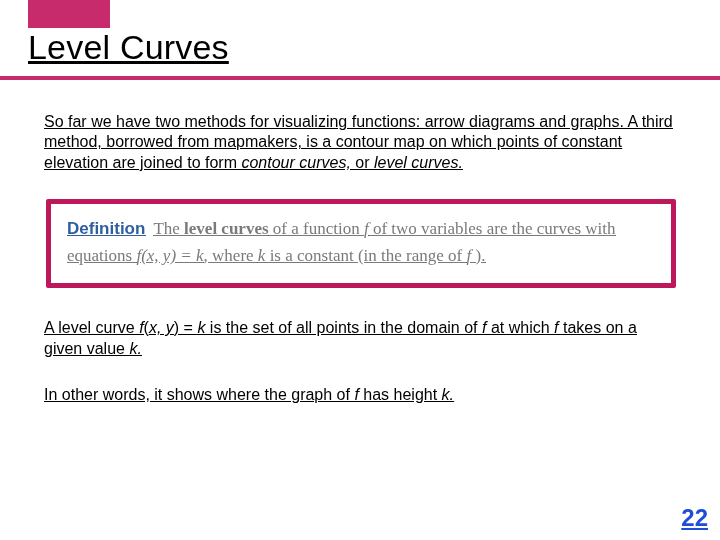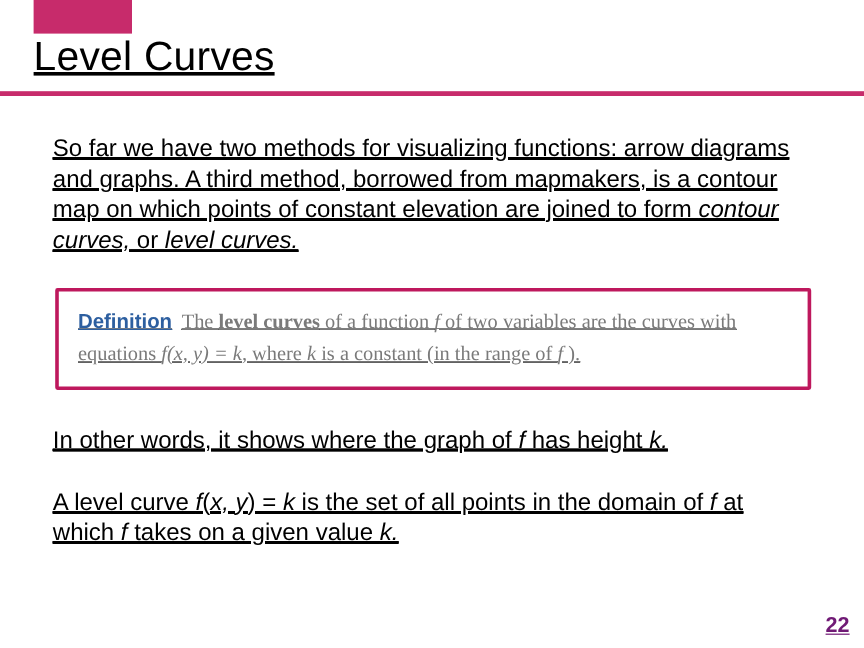--- a/index.html
+++ b/index.html
@@ -37,50 +37,50 @@
     left: 0;
     right: 0;
     top: 76px;
     height: 4px;
     background: #c72b6b;
   }
   .content {
     padding: 22px 44px 0 44px;
   }
   .para {
-    font-size: 20px;
+    font-size: 16px;
     line-height: 1.28;
     color: #000;
     margin-bottom: 26px;
   }
   .para .ital { font-style: italic; }
   .defbox {
-    border: 3px solid #be185d;
+    border: 5px solid #be185d;
     border-radius: 2px;
     padding: 12px 16px 14px 16px;
     margin: 8px 0 30px 2px;
     font-family: Georgia, 'Times New Roman', serif;
     font-size: 17px;
     line-height: 1.55;
     color: #7a7a7a;
   }
   .defbox .deflabel {
     color: #2d5fa0;
     font-weight: bold;
     font-family: Arial, Helvetica, sans-serif;
     margin-right: 8px;
   }
   .defbox .serif-ital { font-style: italic; }
   .page-num {
     position: absolute;
     right: 12px;
     bottom: 8px;
-    font-size: 18px;
+    font-size: 24px;
     font-weight: bold;
-    color: #701a75;
+    color: #1d4ed8;
   }
 </style>
 </head>
 <body>
 
 <div class="header-region">
   <div class="accent-block"></div>
   <h1 class="title">Level Curves</h1>
   <div class="title-underline"></div>
 </div>
@@ -89,22 +89,22 @@
 
   <p class="para">
     <span>So far we have two methods for visualizing functions: arrow diagrams and graphs. A third method, borrowed from mapmakers, is a contour map on which points of constant elevation are joined to form </span><span class="ital">contour curves,</span><span> or </span><span class="ital">level curves.</span><span></span>
   </p>
 
   <div class="defbox">
     <span class="deflabel">Definition</span><span>The </span><b>level curves</b><span> of a function </span><span class="serif-ital">f</span><span> of two variables are the curves with equations </span><span class="serif-ital">f(x, y) = k</span><span>, where </span><span class="serif-ital">k</span><span> is a constant (in the range of </span><span class="serif-ital">f</span><span> ).</span>
   </div>
 
   <p class="para">
-    <span>In other words, it shows where the graph of </span><span class="ital">f</span><span> has height </span><span class="ital">k.</span><span></span>
+    <span>A level curve </span><span class="ital">f</span><span>(</span><span class="ital">x, y</span><span>) = </span><span class="ital">k</span><span> is the set of all points in the domain of </span><span class="ital">f</span><span> at which </span><span class="ital">f</span><span> takes on a given value </span><span class="ital">k.</span><span></span>
   </p>
 
   <p class="para">
-    <span>A level curve </span><span class="ital">f</span><span>(</span><span class="ital">x, y</span><span>) = </span><span class="ital">k</span><span> is the set of all points in the domain of </span><span class="ital">f</span><span> at which </span><span class="ital">f</span><span> takes on a given value </span><span class="ital">k.</span><span></span>
+    <span>In other words, it shows where the graph of </span><span class="ital">f</span><span> has height </span><span class="ital">k.</span><span></span>
   </p>
 
 </div>
 
 <div class="page-num">22</div>
 
 </body></html>

